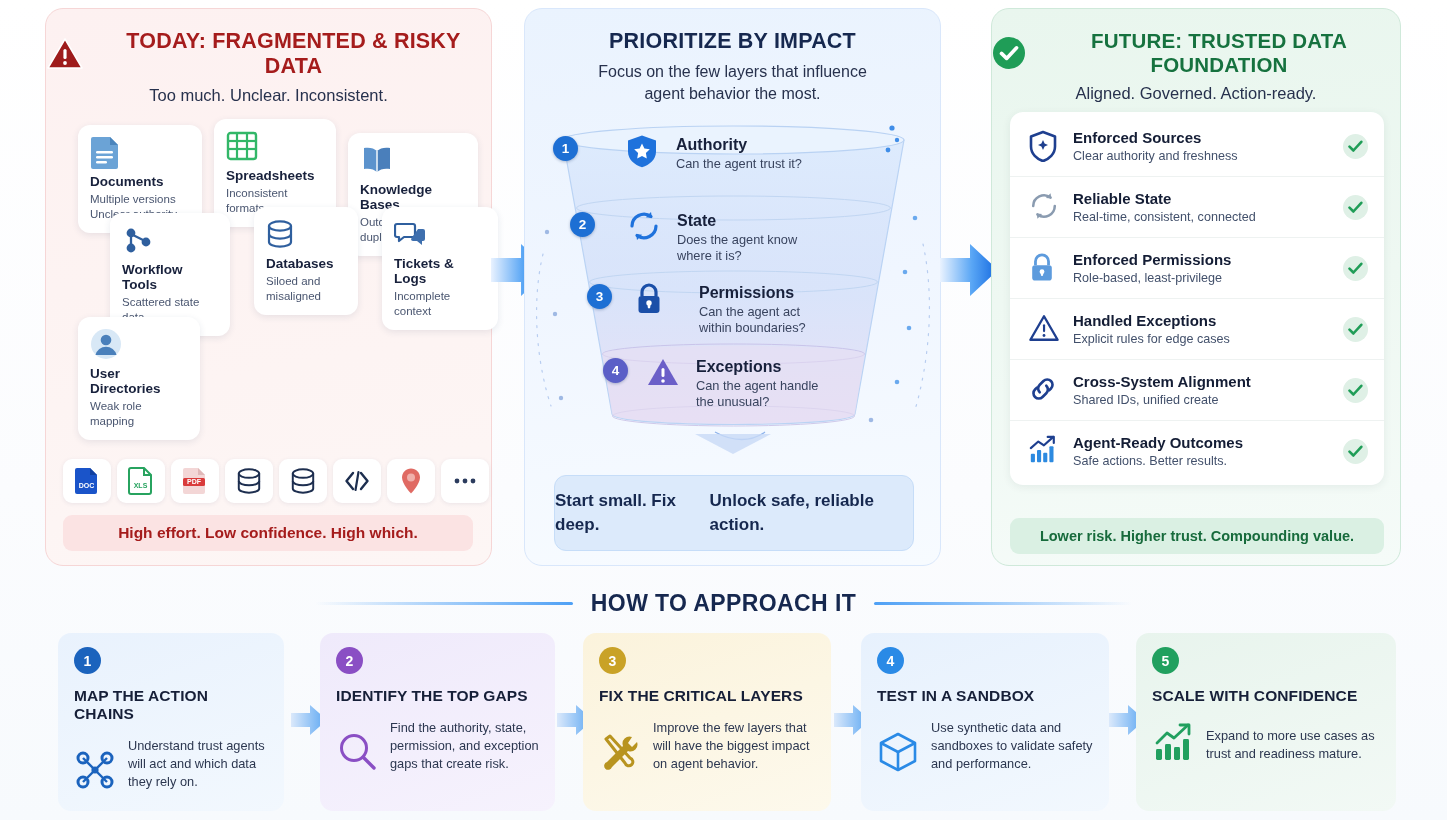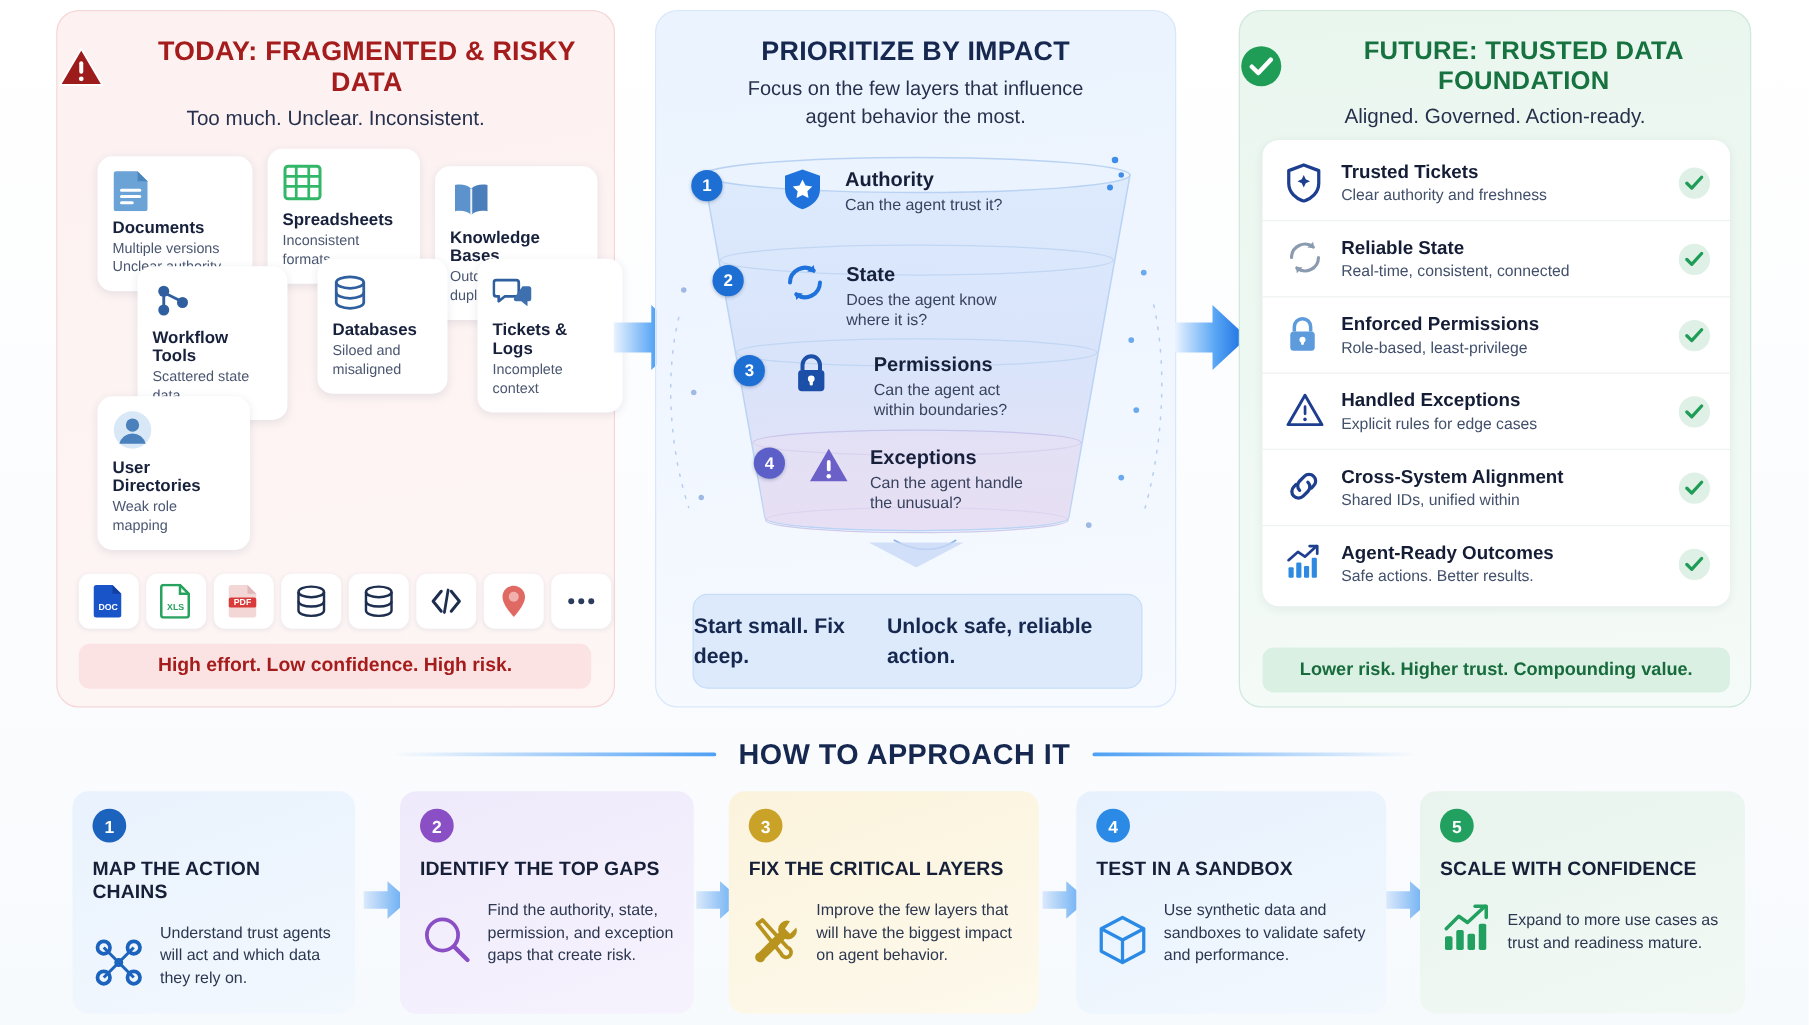--- a/index.html
+++ b/index.html
@@ -318,21 +318,21 @@
         </div>
         <div class="chip">
           <svg width="26" height="10" viewBox="0 0 26 10">
             <circle cx="5" cy="5" r="2.4" fill="#2b3c5e"></circle>
             <circle cx="13" cy="5" r="2.4" fill="#2b3c5e"></circle>
             <circle cx="21" cy="5" r="2.4" fill="#2b3c5e"></circle>
           </svg>
         </div>
       </div>
 
-      <div class="verdict" style="left:17px; top:506px; width:410px;">High effort. Low confidence. High risk.</div>
+      <div class="verdict" style="left:17px; top:506px; width:410px;">High effort. Low confidence. High which.</div>
     </div>
 
     <div class="big-arrow" style="left:489px;">
       <svg width="62" height="64" viewBox="0 0 62 64">
         <defs>
           <linearGradient id="ag1" x1="0" y1="0" x2="1" y2="0">
             <stop offset="0%" stop-color="#e9f2ff"></stop>
               <stop offset="55%" stop-color="#59a6f5"></stop>
             <stop offset="100%" stop-color="#1569e0"></stop>
           </linearGradient>
@@ -486,21 +486,21 @@
       <div class="fut-list">
 
         <div class="fut-row">
           <span class="fut-ico">
             <svg width="30" height="32" viewBox="0 0 30 32">
               <path d="M15 2 L27 6.5v10c0 7.6-6 12.6-12 14.6-6-2-12-7-12-14.6v-10z" fill="none" stroke="#1e3f8f" stroke-width="2.6" stroke-linejoin="round"></path>
               <path d="M15 10l1.6 3.4 3.4 1.6-3.4 1.6L15 20l-1.6-3.4-3.4-1.6 3.4-1.6z" fill="#1e3f8f"></path>
             </svg>
           </span>
           <span class="fut-text">
-            <span class="fut-title">Trusted Tickets</span>
+            <span class="fut-title">Enforced Sources</span>
             <span class="fut-sub" style="display:block;">Clear authority and freshness</span>
           </span>
           <span class="fut-check">
             <svg width="15" height="13" viewBox="0 0 15 13">
                 <path d="M1.5 6.6 L5.4 10.5 L13.3 1.8" fill="none" stroke="#1f9d57" stroke-width="2.6" stroke-linecap="round" stroke-linejoin="round"></path>
               </svg>
           </span>
         </div>
 
         <div class="fut-row">
@@ -564,21 +564,21 @@
 
         <div class="fut-row">
           <span class="fut-ico">
             <svg width="30" height="30" viewBox="0 0 32 32">
               <path d="M12.5 19.5 a5.6 5.6 0 0 1 0-8l4-4 a5.6 5.6 0 1 1 8 8 l-2 2" fill="none" stroke="#1e3f8f" stroke-width="2.8" stroke-linecap="round"></path>
               <path d="M19.5 12.5 a5.6 5.6 0 0 1 0 8l-4 4 a5.6 5.6 0 1 1-8-8 l2-2" fill="none" stroke="#1e3f8f" stroke-width="2.8" stroke-linecap="round"></path>
             </svg>
           </span>
           <span class="fut-text">
             <span class="fut-title">Cross-System Alignment</span>
-            <span class="fut-sub" style="display:block;">Shared IDs, unified within</span>
+            <span class="fut-sub" style="display:block;">Shared IDs, unified create</span>
           </span>
           <span class="fut-check">
             <svg width="15" height="13" viewBox="0 0 15 13">
                 <path d="M1.5 6.6 L5.4 10.5 L13.3 1.8" fill="none" stroke="#1f9d57" stroke-width="2.6" stroke-linecap="round" stroke-linejoin="round"></path>
               </svg>
           </span>
         </div>
 
         <div class="fut-row">
           <span class="fut-ico">

